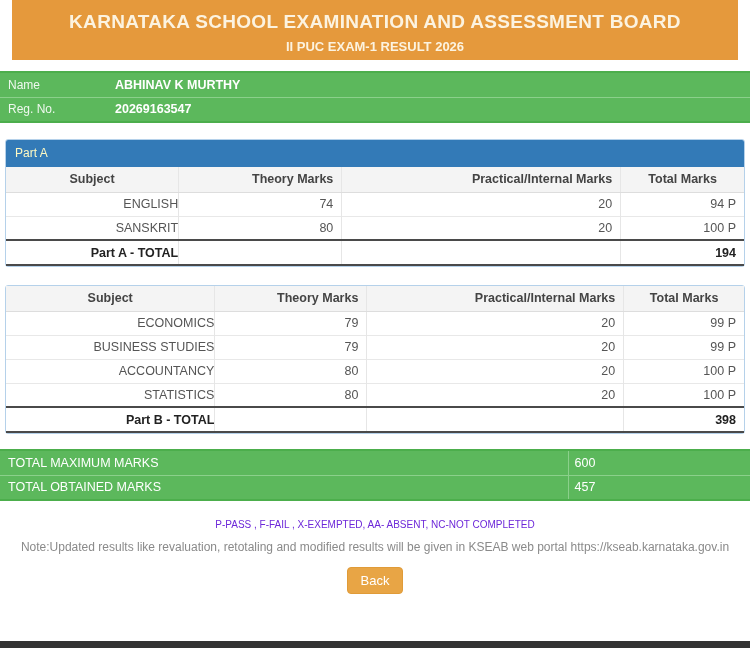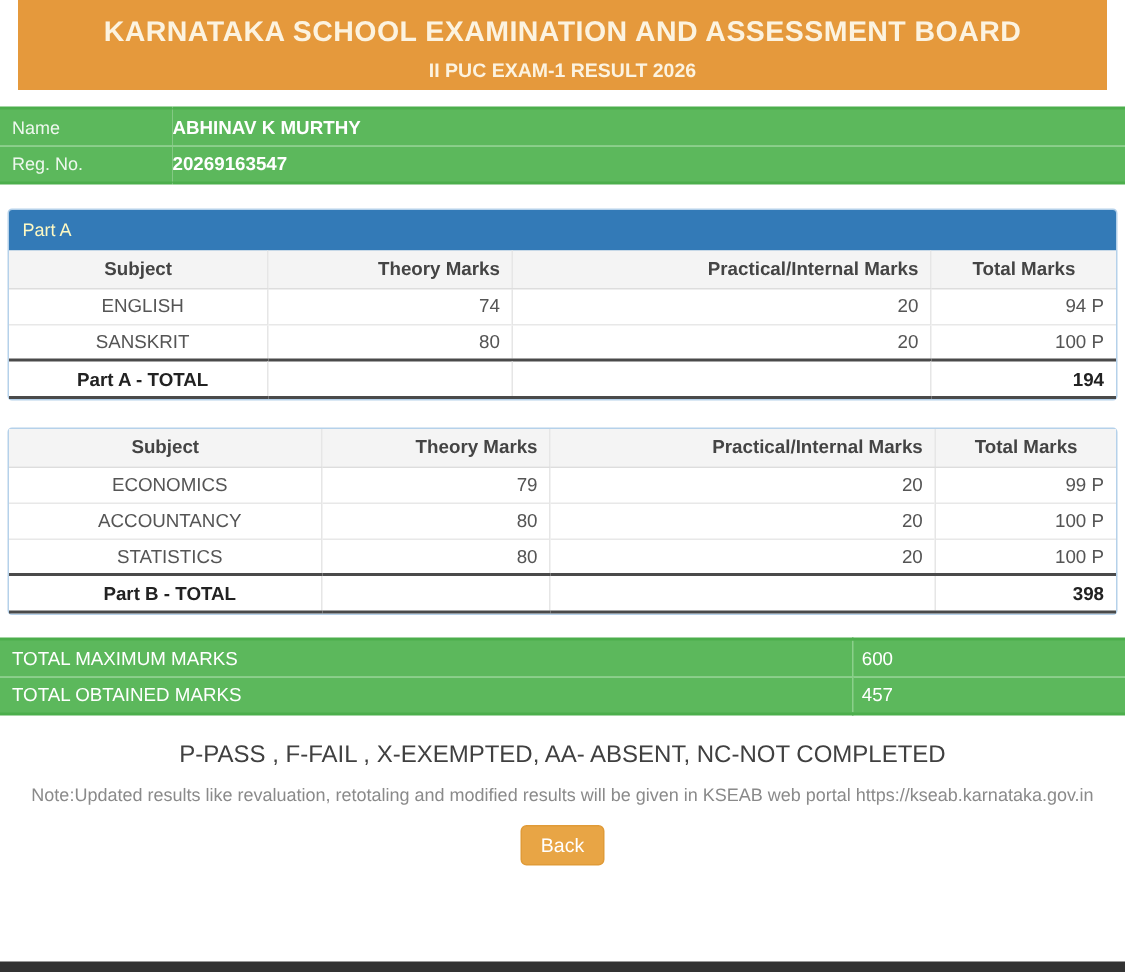--- a/index.html
+++ b/index.html
@@ -30,39 +30,39 @@
   .panel-heading { background: #337ab7; color: #fef9c3; font-size: 12px;
     height: 27px; line-height: 27px; padding-left: 9px;
     border-radius: 2px 2px 0 0; }
   table.marks { width: 100%; border-collapse: collapse; table-layout: fixed; }
   table.marks th { background: #f4f4f4; height: 25px; font-size: 12.5px;
     font-weight: bold; color: #444; border-bottom: 1px solid #ddd; }
   table.marks th, table.marks td { border-right: 1px solid #e6e6e6; }
   table.marks th:last-child, table.marks td:last-child { border-right: none; }
   table.marks td { height: 24px; font-size: 12.5px; color: #555; vertical-align: middle; }
   table.marks tbody tr + tr td { border-top: 1px solid #e8e8e8; }
-  .c-sub  { text-align: center; padding-left: 6px; }
+  .c-sub  { text-align: right; padding-left: 6px; }
   th.c-sub { text-align: center; padding-left: 0; }
   .c-num  { text-align: right; padding-right: 8px; }
   th.c-tot { text-align: center; }
   td.c-tot { text-align: right; padding-right: 8px; }
   tr.total-row td { font-weight: bold; color: #222; height: 25px;
     border-top: 2px solid #4a4a4a !important; border-bottom: 2px solid #4a4a4a; }
 
   
   .summary { width: 100%; border-collapse: collapse; margin-top: 15px;
     border-top: 2px solid #4cae4c; border-bottom: 2px solid #4cae4c; }
   .summary tr { background: #5cb85c; }
   .summary tr + tr td { border-top: 1px solid #8bd08b; }
   .summary td { height: 25px; color: #fff; font-size: 12.5px; vertical-align: middle; }
   .summary td.lbl { padding-left: 8px; border-right: 1px solid #8bd08b; }
   .summary td.val { width: 182px; padding-left: 6px; }
 
   
-  .legend { margin-top: 18px; text-align: center; font-size: 16px; color: #404040; }
+  .legend { margin-top: 18px; text-align: center; font-size: 10px; color: #6d28d9; }
   .note   { margin-top: 10px; text-align: center; font-size: 12px; color: #8a8a8a; }
   .back-btn { display: block; margin: 13px auto 0; background: #e8a545;
     border: 1px solid #e09b38; border-radius: 4px; color: #fff;
     font-family: "Liberation Sans", sans-serif; font-size: 13px;
     padding: 5px 13px; cursor: pointer; }
   .bottom-bar { position: absolute; left: 0; bottom: 0; width: 100%;
     height: 7px; background: #333; }
 </style>
 </head>
 <body>
@@ -142,20 +142,26 @@
       </tr>
     </thead>
     <tbody>
       <tr>
         <td class="c-sub">ECONOMICS</td>
         <td class="c-num">79</td>
         <td class="c-num">20</td>
         <td class="c-tot">99 P</td>
       </tr>
       <tr>
+        <td class="c-sub">BUSINESS STUDIES</td>
+        <td class="c-num">79</td>
+        <td class="c-num">20</td>
+        <td class="c-tot">99 P</td>
+      </tr>
+      <tr>
         <td class="c-sub">ACCOUNTANCY</td>
         <td class="c-num">80</td>
         <td class="c-num">20</td>
         <td class="c-tot">100 P</td>
       </tr>
       <tr>
         <td class="c-sub">STATISTICS</td>
         <td class="c-num">80</td>
         <td class="c-num">20</td>
         <td class="c-tot">100 P</td>

